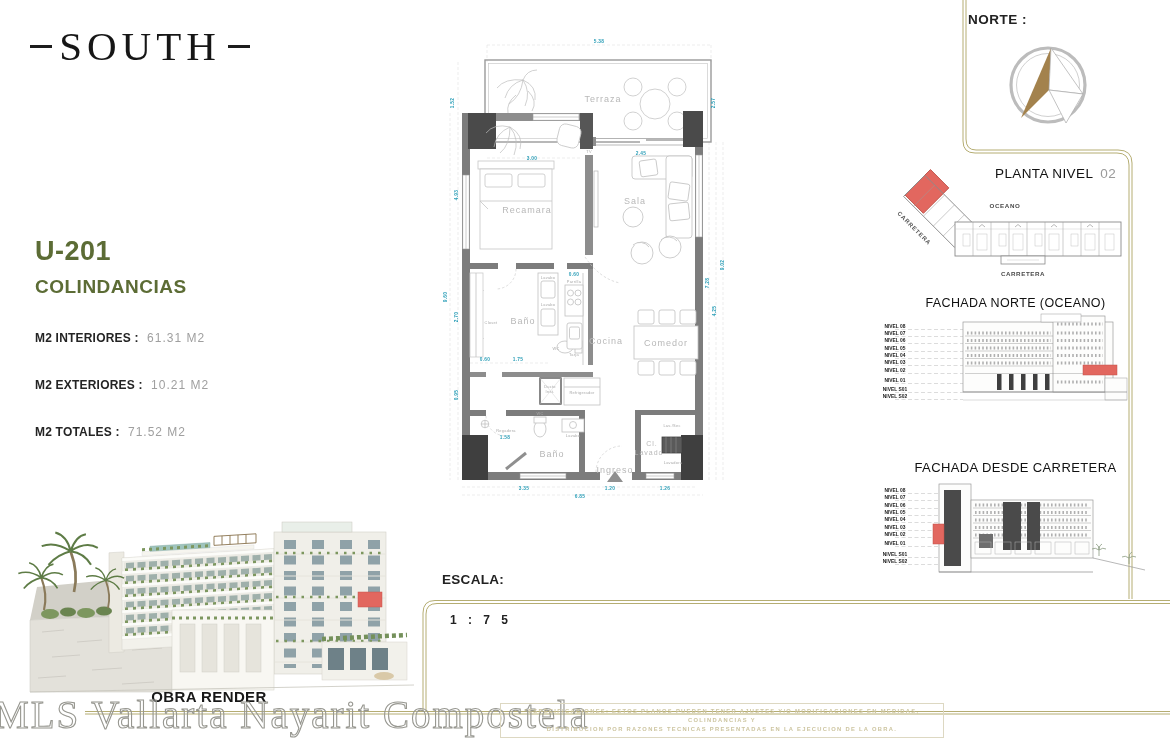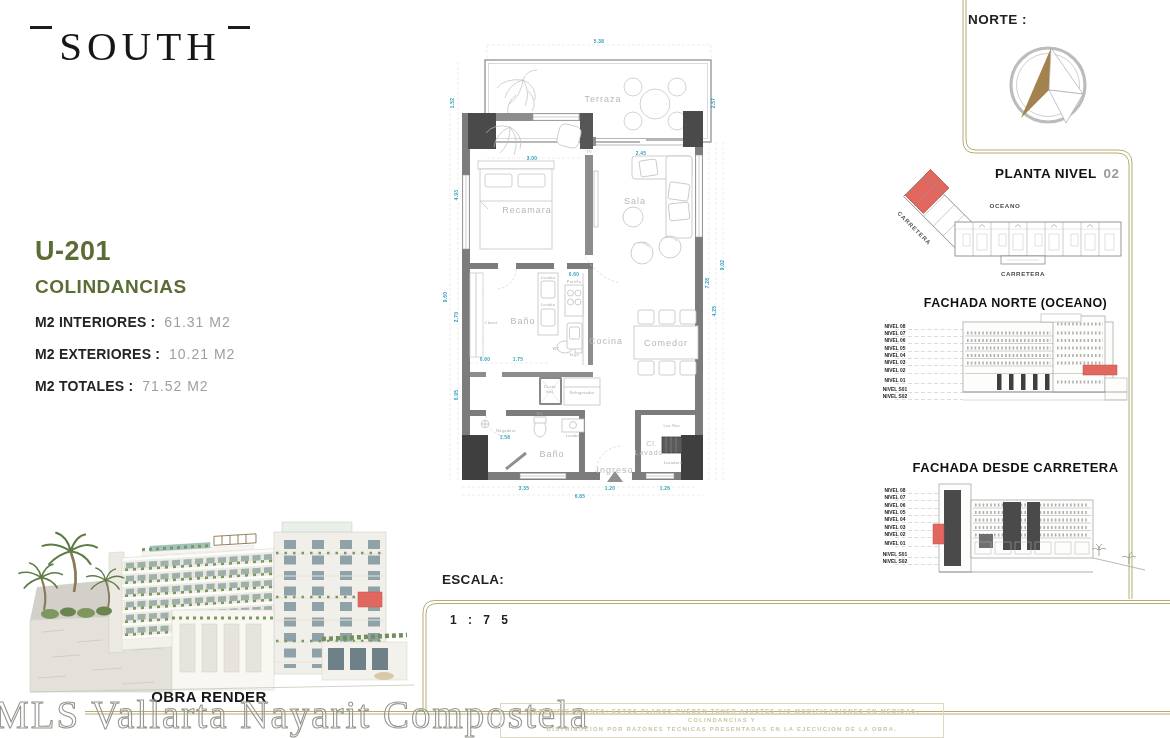--- a/index.html
+++ b/index.html
@@ -3,36 +3,36 @@
 <meta charset="utf-8">
 <style>
   html,body{margin:0;padding:0;background:#fff;}
   .canvas{position:relative;width:1170px;height:738px;background:#fff;overflow:hidden;
           font-family:"Liberation Sans",sans-serif;color:#222;}
   .canvas svg{position:absolute;overflow:visible;}
   svg text{text-anchor:middle;font-family:"Liberation Sans",sans-serif;}
 
   
   .logo{position:absolute;left:30px;top:26px;width:220px;}
-  .logo-row1{display:flex;gap:7px;}
+  .logo-row1{display:flex;align-items:center;gap:7px;}
   .logo-dash{width:24px;height:2.5px;background:#1c1c1c;}
   .logo-main{font-family:"Liberation Serif",serif;font-size:41px;letter-spacing:5px;color:#161616;line-height:1;}
   .logo-sub{font-family:"Liberation Serif",serif;font-size:21px;letter-spacing:7px;color:#161616;
             text-align:right;padding-right:26px;margin-top:2px;}
 
   
   .unit-info{position:absolute;left:35px;top:236px;}
   .unit-id{font-size:27px;font-weight:bold;color:#5c6c35;letter-spacing:.5px;}
   .unit-sub{font-size:19px;font-weight:bold;color:#5c6c35;letter-spacing:.5px;margin-top:9px;}
-  .metric{margin-top:16px;font-size:14px;}
+  .metric{margin-top:33px;font-size:12px;}
   .metric .lbl{font-weight:bold;color:#242424;letter-spacing:.2px;}
   .metric .val{color:#9f9f9f;letter-spacing:1px;margin-left:5px;}
 
   
-  .sec-title{position:absolute;font-weight:bold;color:#111;letter-spacing:.4px;white-space:nowrap;}
+  .sec-title{position:absolute;font-weight:normal;color:#111;letter-spacing:.4px;white-space:nowrap;}
   .sec-title .muted{color:#9a9a9a;margin-left:7px;}
 
   .norte-label{position:absolute;left:968px;top:12px;font-weight:bold;font-size:13.5px;letter-spacing:.5px;}
 
   .escala{position:absolute;left:442px;top:572px;}
   .escala .lbl{font-weight:bold;font-size:13.5px;letter-spacing:.3px;}
   .escala .val{font-weight:bold;font-size:12px;letter-spacing:4px;margin-top:26px;margin-left:8px;}
 
   .vista-label{position:absolute;left:119px;top:688px;width:180px;text-align:center;
                font-weight:bold;font-size:15px;color:#171717;letter-spacing:.4px;}

